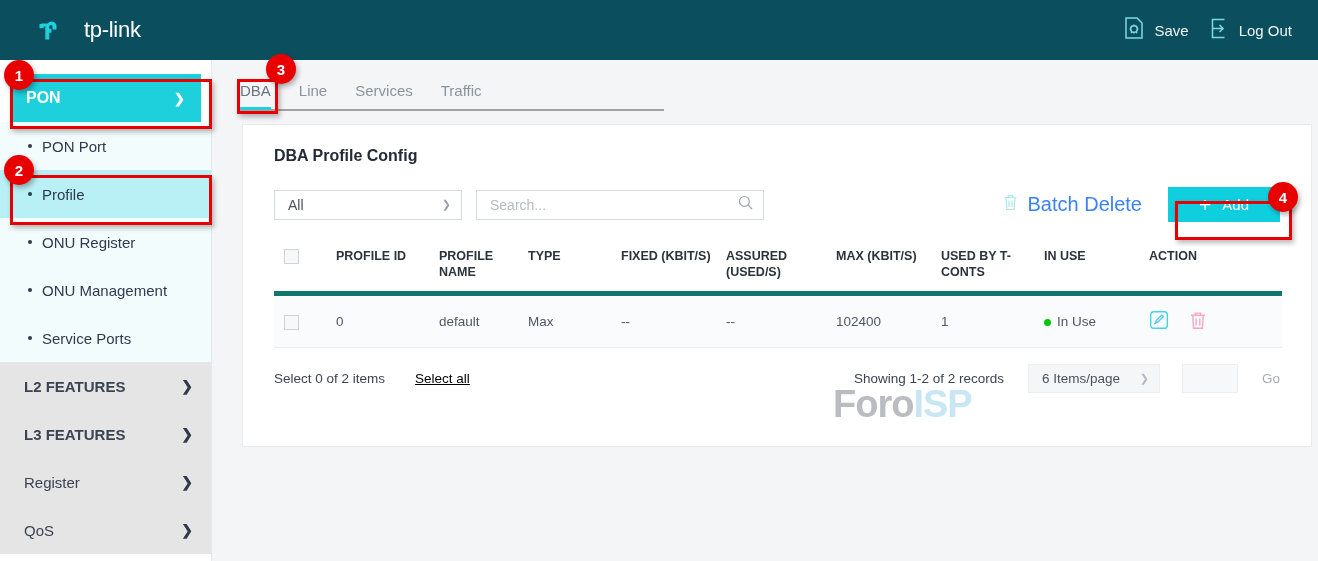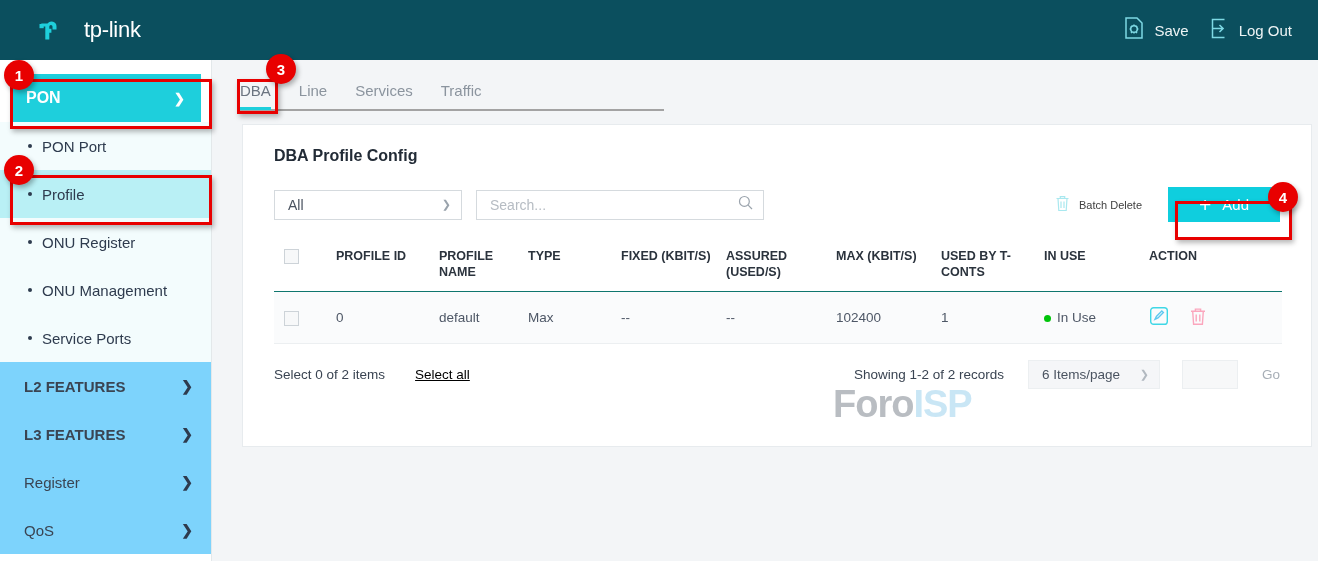--- a/index.html
+++ b/index.html
@@ -43,21 +43,21 @@
   .sb-sub { background: #f3fcfd; padding: 0; }
   .sb-sub-item {
     height: 48px; display: flex; align-items: center; gap: 10px;
     padding-left: 28px; font-size: 15px; color: #2e3b4e; cursor: pointer;
   }
   .sb-sub-item .dot { width: 4px; height: 4px; background: #2e3b4e; border-radius: 50%; flex: none; }
   .sb-sub-item.active { background: #b9f0f5; }
   .sb-item {
     height: 48px; display: flex; align-items: center; justify-content: space-between;
     padding: 0 18px 0 24px; font-size: 15px; color: #3a4452; cursor: pointer;
-    background: #7dd3fc;
+    background: #e5e5e5;
   }
   .sb-item.bold { font-weight: bold; }
   .chev-r { color: #2e3b4e; font-size: 14px; font-weight: bold; }
   .chev-d { color: #ffffff; font-size: 13px; font-weight: bold; }
 
   
   .tabs {
     position: absolute; top: 78px; left: 238px;
     width: 426px; display: flex; align-items: flex-end; gap: 0;
     border-bottom: 2px solid #a3a3a3;
@@ -100,38 +100,38 @@
     display: flex; align-items: center; padding: 0 10px 0 13px;
   }
   .search-box input {
     border: none; outline: none; flex: 1; font-size: 14px; color: #4a5360;
     font-family: "Liberation Sans", sans-serif; background: transparent;
   }
   .search-box input::placeholder { color: #b6bcc3; }
   .tb-spacer { flex: 1; }
   .batch-del {
     display: flex; align-items: center; gap: 9px;
-    color: #404040; font-size: 11px; cursor: pointer;
+    color: #3b82f6; font-size: 20px; cursor: pointer;
   }
   .add-btn {
     margin-left: 26px; width: 112px; height: 35px; background: #0fcede;
     display: flex; align-items: center; justify-content: center; gap: 11px;
     color: #ffffff; font-size: 15px; cursor: pointer;
   }
   .add-plus { font-size: 21px; line-height: 1; font-weight: 300; }
 
   
   table.grid {
     width: 1008px; margin: 18px 31px 0 31px; border-collapse: collapse;
     position: relative; z-index: 2;
   }
   table.grid th {
     font-size: 12.5px; font-weight: bold; color: #2b333d; text-align: left;
     padding: 9px 0 11px 0; vertical-align: top; line-height: 1.25;
-    border-bottom: 1px solid #0f766e;
+    border-bottom: 5px solid #0f766e;
   }
   table.grid td {
     font-size: 13.5px; color: #4e5766; text-align: left;
     padding: 14px 0; background: #fafbfc;
     border-bottom: 1px solid #eceff1;
   }
   .cb {
     width: 15px; height: 15px; border: 1px solid #cdd3d8; background: #f7f8f9;
     display: inline-block; cursor: pointer; vertical-align: middle;
   }

